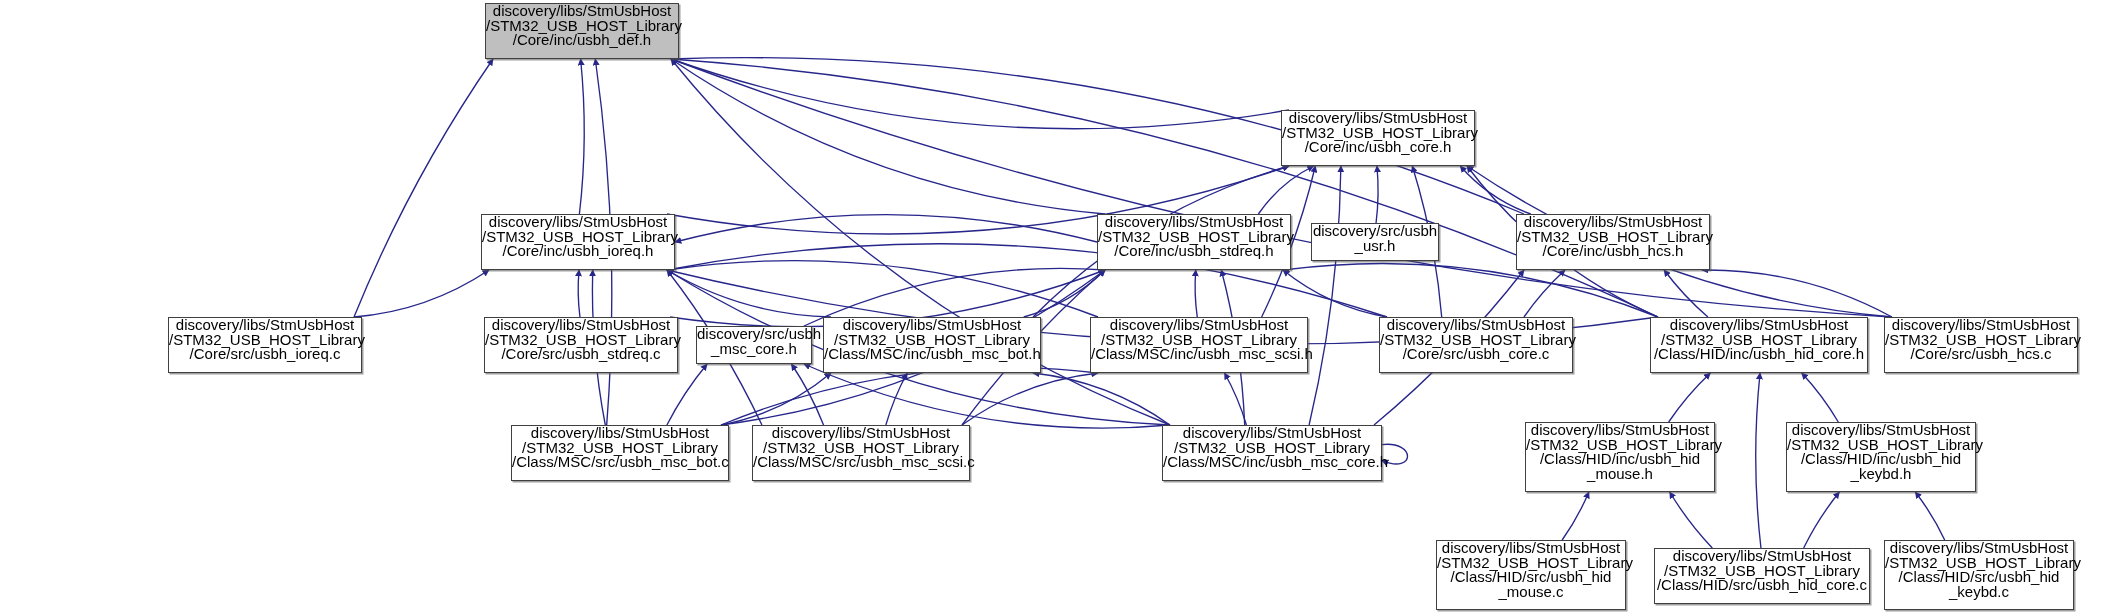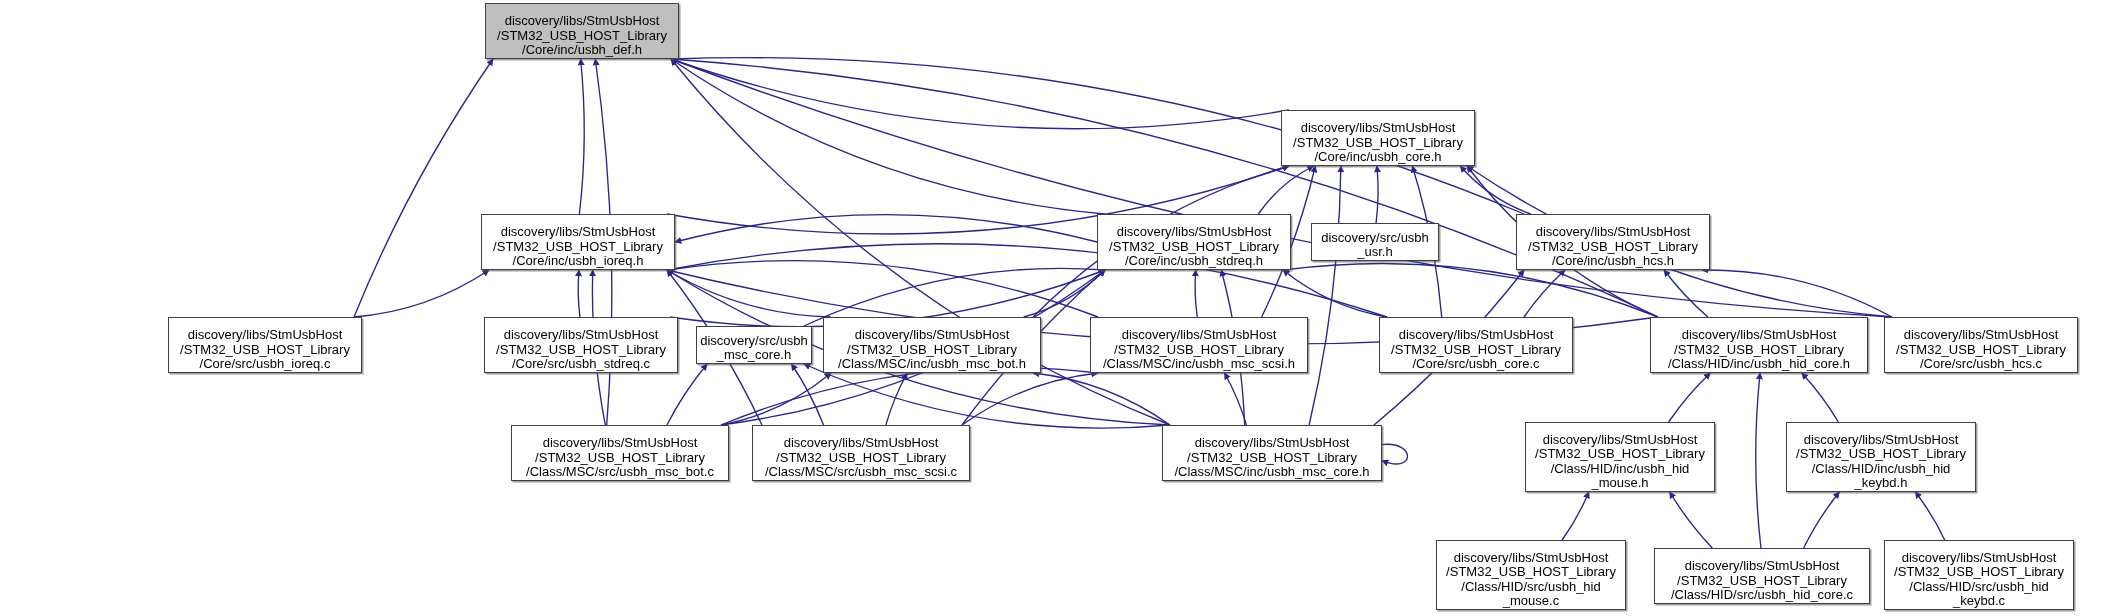--- a/index.html
+++ b/index.html
@@ -21,26 +21,26 @@
     width: 2118px;
     height: 616px;
     pointer-events: none;
   }
   .node {
     position: absolute;
     box-sizing: border-box;
     border: 1px solid #404040;
     background: #ffffff;
     color: #000000;
-    font-size: 13px;
+    font-size: 15px;
     line-height: 14.6px;
     text-align: center;
     white-space: pre;
     display: flex;
-    align-items: flex-end;
+    align-items: flex-start;
     justify-content: center;
     box-shadow: 1.5px 1.5px 0 0 rgba(80,80,80,0.55);
     z-index: 5;
   }
   .node.root {
     background: #bfbfbf;
   }
   .node span { display: block; width: 100%; }
 </style>
 </head>

